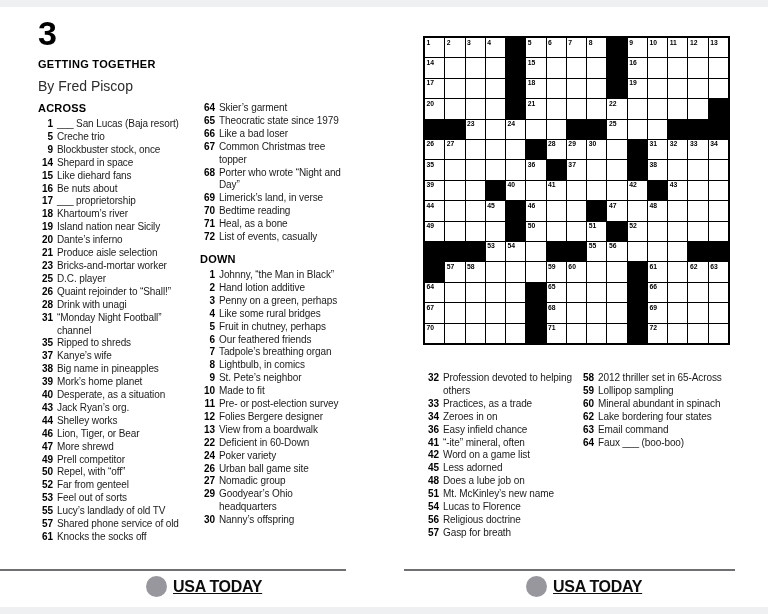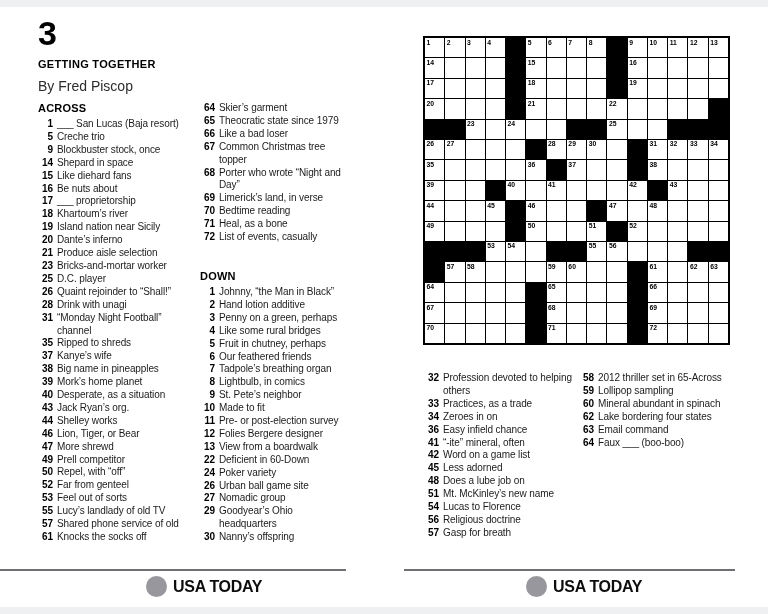--- a/index.html
+++ b/index.html
@@ -17,21 +17,21 @@
   #page-title{position:absolute;left:38px;top:58px;font-size:11px;font-weight:800;color:#000;letter-spacing:.3px;}
   #byline{position:absolute;left:38px;top:78px;font-size:14px;color:#2c2c2c;}
 
   
   .cluecol{position:absolute;}
   #col1{left:38px;top:102px;width:163px;}
   #col2{left:200px;top:102px;width:188px;}
   #col3{left:424px;top:372px;width:158px;}
   #col4{left:579px;top:372px;width:182px;}
   .heading{font-weight:800;font-size:11px;color:#000;letter-spacing:.2px;line-height:13px;margin-bottom:3px;}
-  #down-heading{margin-top:26px;}
+  #down-heading{margin-top:9px;}
   .clue{display:flex;font-size:10px;line-height:12.9px;}
   .clue .n{width:15px;min-width:15px;text-align:right;font-weight:bold;color:#000;padding-right:4px;}
   .clue .t{white-space:pre-line;letter-spacing:-.1px;}
 
   
   #grid{
     position:absolute;left:423px;top:36px;width:303px;height:305px;
     display:grid;grid-template-columns:repeat(15,1fr);grid-template-rows:repeat(15,1fr);
     gap:1px;background:#000;border:2px solid #000;
   }
@@ -40,21 +40,21 @@
   .cell .cn{position:absolute;top:.5px;left:1.5px;font-size:6.8px;font-weight:bold;color:#000;line-height:7px;}
 
   
   .rule{position:absolute;top:569px;border-top:2px solid #6f6f74;height:0;}
   #rule-left{left:0;width:346px;}
   #rule-right{left:404px;width:331px;}
   .logo{position:absolute;top:576px;display:flex;align-items:center;gap:6px;}
   #logo-left{left:146px;}
   #logo-right{left:526px;}
   .logo .circ{width:21px;height:21px;border-radius:50%;background:#97979d;}
-  .logo .word{font-size:16px;font-weight:800;color:#0d0d0d;letter-spacing:-.3px;}
+  .logo .word{font-size:16px;font-weight:800;color:#0d0d0d;letter-spacing:-.3px;text-decoration:underline;}
 </style>
 </head>
 <body>
 
 <div class="edge" id="edge-top"></div>
 <div class="edge" id="edge-bottom"></div>
 
 <div id="puzzle-number">3</div>
 <div id="page-title">GETTING TOGETHER</div>
 <div id="byline">By Fred Piscop</div>

